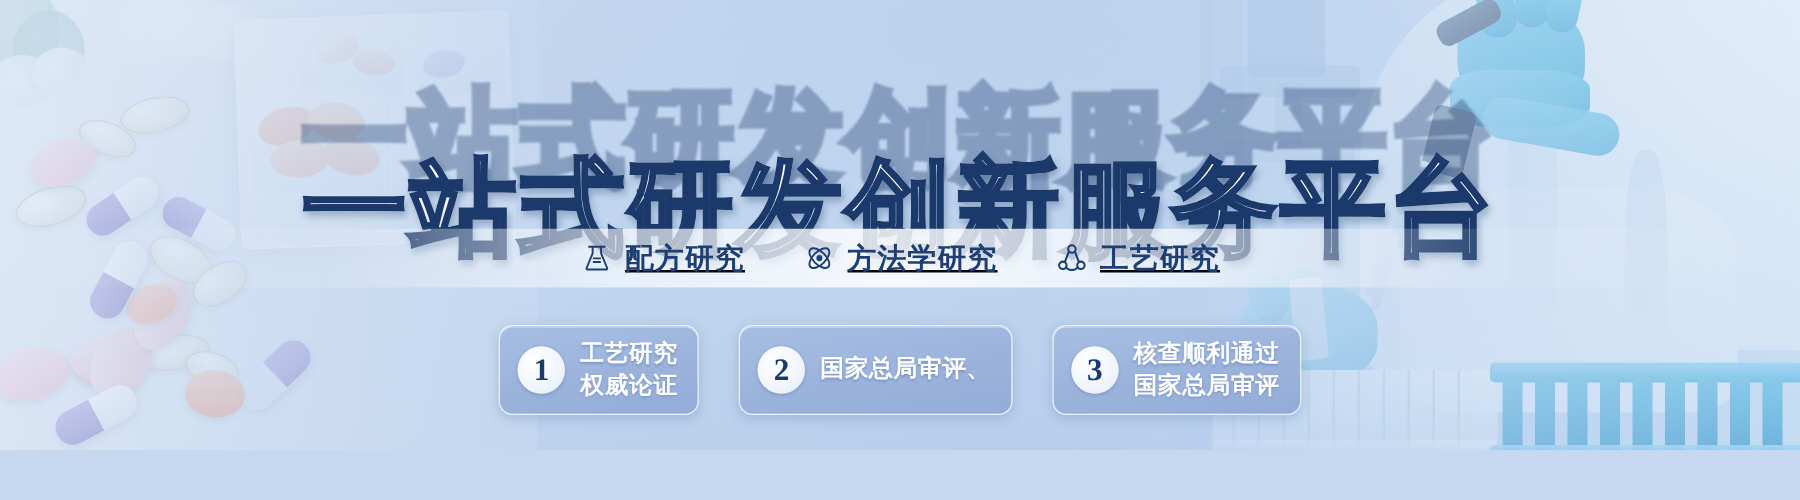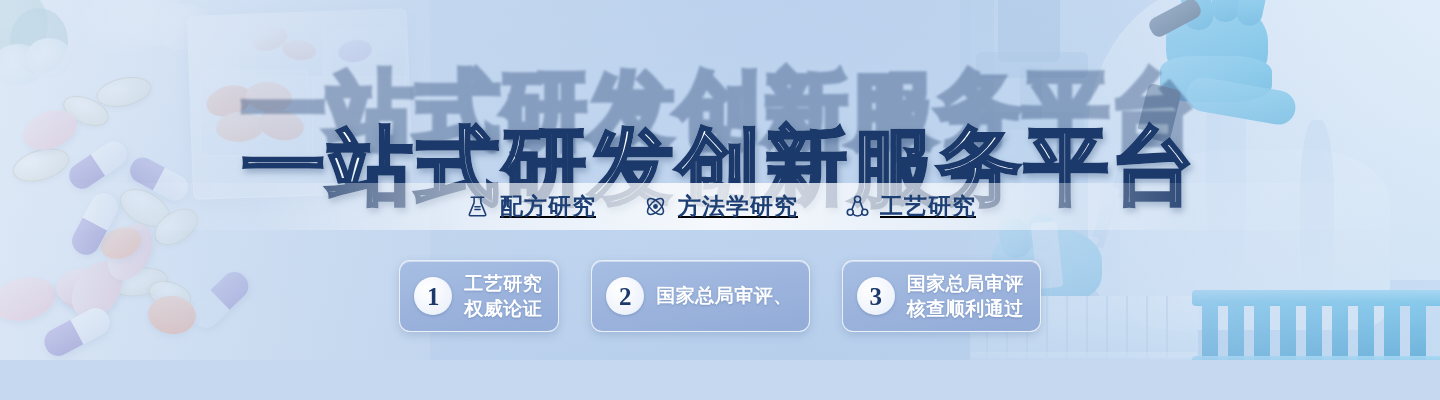--- a/index.html
+++ b/index.html
@@ -319,19 +319,19 @@
       <div class="fbox">
         <div class="fnum">2</div>
         <div class="ftext">
           <span>国家总局审评、</span>
         </div>
       </div>
 
       <div class="fbox">
         <div class="fnum">3</div>
         <div class="ftext">
+          <span>核查顺利通过</span>
           <span>国家总局审评</span>
-          <span>核查顺利通过</span>
         </div>
       </div>
     </div>
   </div>
 </div>
 
 </body></html>

